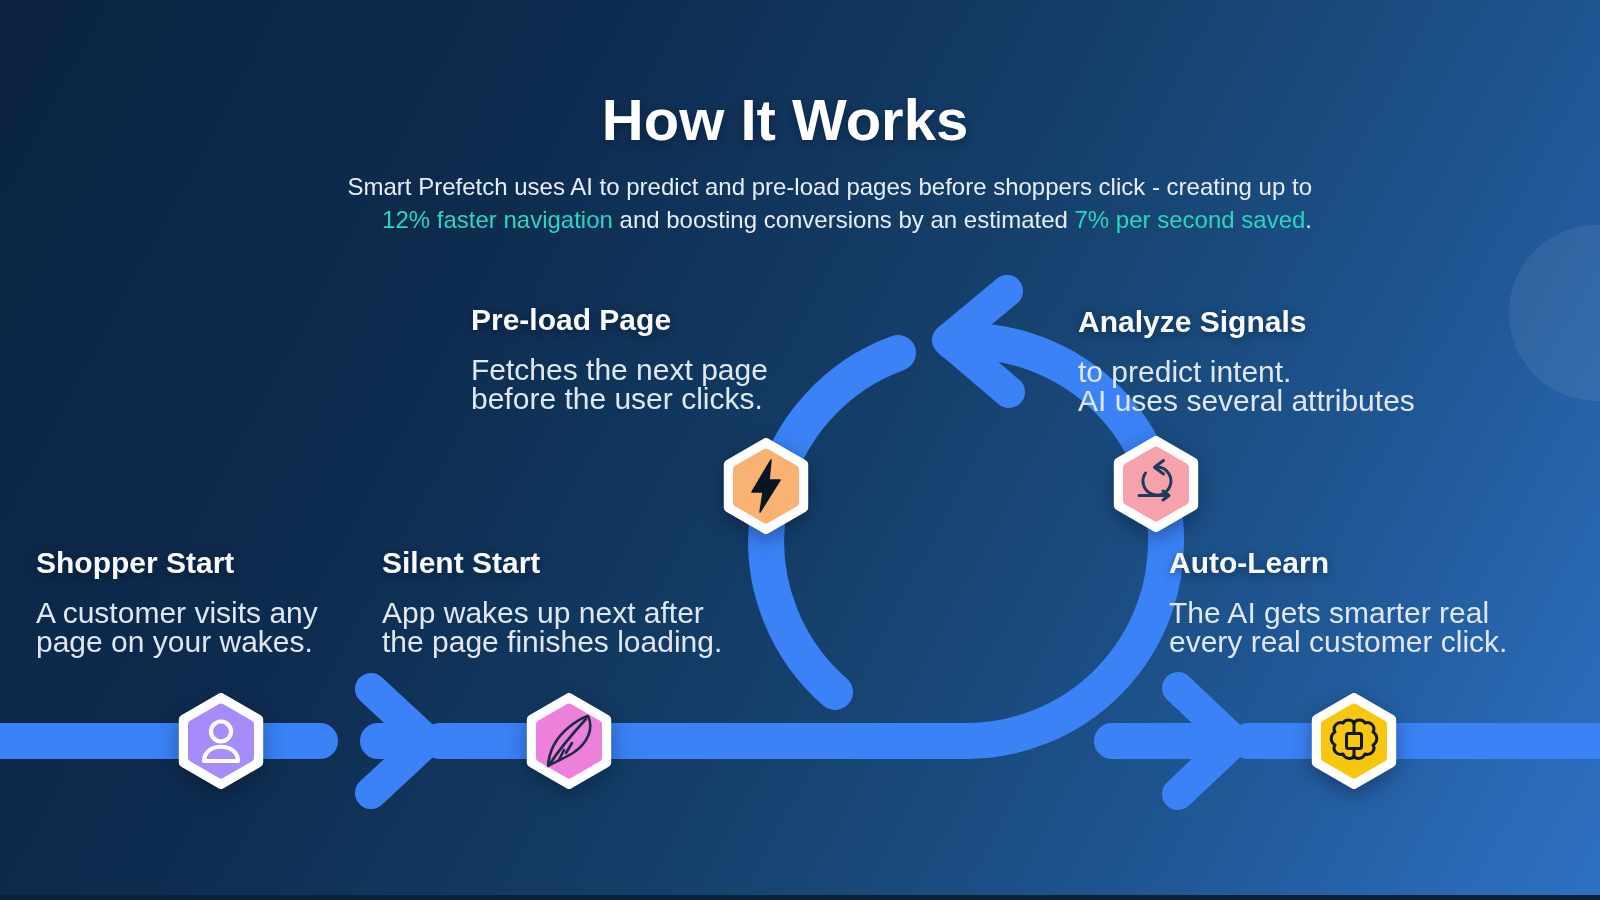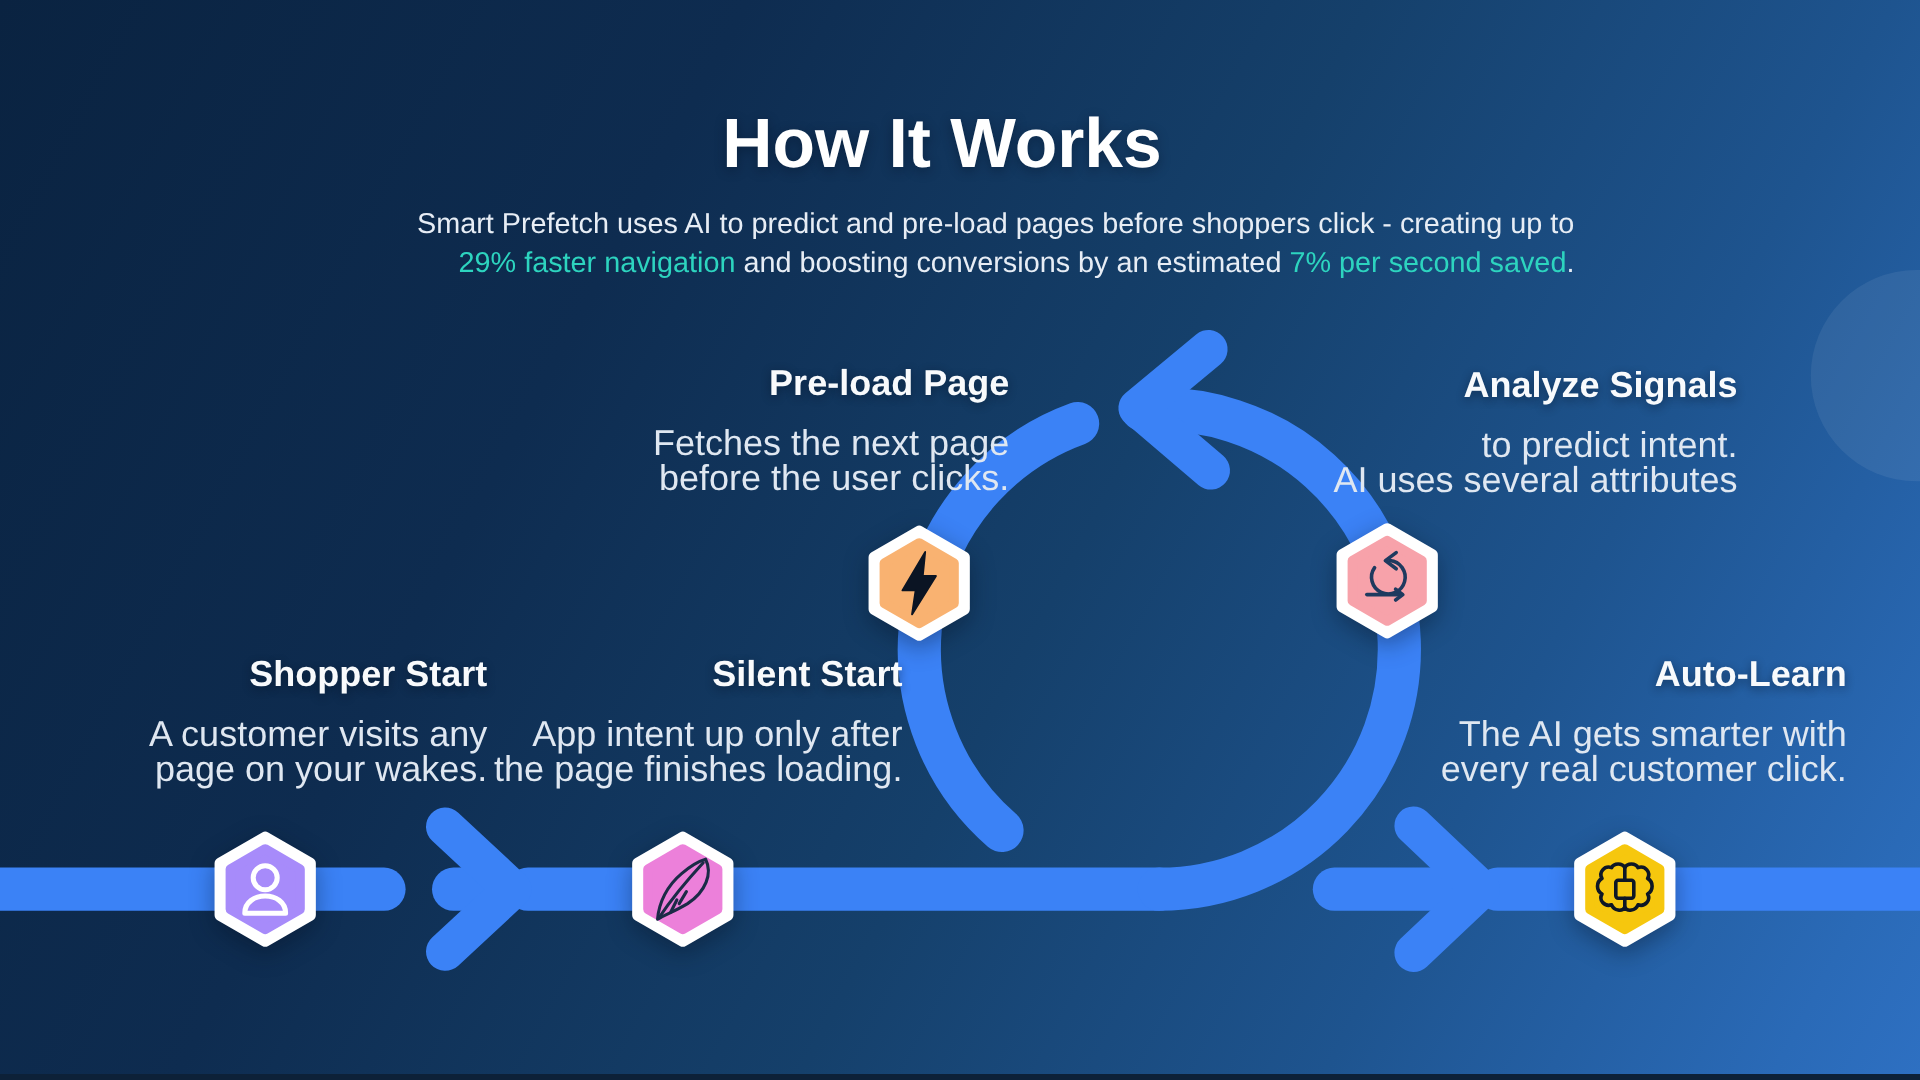--- a/index.html
+++ b/index.html
@@ -20,21 +20,21 @@
   .page-title{
     position:absolute;left:785px;top:48px;transform:translateX(-50%);
     font-size:58px;line-height:66px;font-weight:800;color:#ffffff;white-space:nowrap;
     text-shadow:0 3px 10px rgba(4,16,32,.4);
   }
   .subtitle{
     position:absolute;left:782px;top:146px;transform:translateX(-50%);
     width:1060px;text-align:right;font-size:24px;line-height:33px;color:#e7edf5;
   }
   .subtitle .teal{color:#2dd4bf;}
-  .step{position:absolute;transform:translateX(-50%);width:370px;text-align:right;}
+  .step{position:absolute;transform:translateX(-50%);width:370px;text-align:left;}
   .step-title{
     font-size:30px;line-height:34px;font-weight:700;color:#f8fafc;white-space:nowrap;
     text-shadow:0 2px 8px rgba(4,16,32,.45);
   }
   .step-desc{margin-top:18px;font-size:30px;line-height:29px;color:#dfe7f1;}
 </style>
 </head>
 <body>
 
 <div class="canvas">
@@ -123,35 +123,35 @@
         <rect x="-7.5" y="-7.5" width="15" height="15" rx="2"></rect>
         <path d="M 0 -18 V -7.5"></path>
         <path d="M 0 7.5 V 15"></path>
       </g>
     </g>
   </svg>
 
   <h1 class="page-title">How It Works</h1>
 
   <p class="subtitle"><span>Smart Prefetch uses AI to predict and pre-load pages before shoppers click - creating up to</span><br>
-    <span class="teal">29% faster navigation</span><span> and boosting conversions by an estimated </span><span class="teal">7% per second saved</span><span>.</span>
+    <span class="teal">12% faster navigation</span><span> and boosting conversions by an estimated </span><span class="teal">7% per second saved</span><span>.</span>
   </p>
 
   <div class="step" style="left:221px;top:546px">
     <div class="step-title">Shopper Start</div>
     <div class="step-desc">
       <div>A customer visits any</div>
       <div>page on your wakes.</div>
     </div>
   </div>
 
   <div class="step" style="left:567px;top:546px">
     <div class="step-title">Silent Start</div>
     <div class="step-desc">
-      <div>App intent up only after</div>
+      <div>App wakes up next after</div>
       <div>the page finishes loading.</div>
     </div>
   </div>
 
   <div class="step" style="left:656px;top:303px">
     <div class="step-title">Pre-load Page</div>
     <div class="step-desc">
       <div>Fetches the next page</div>
       <div>before the user clicks.</div>
     </div>
@@ -161,19 +161,19 @@
     <div class="step-title">Analyze Signals</div>
     <div class="step-desc">
       <div>to predict intent.</div>
       <div>AI uses several attributes</div>
     </div>
   </div>
 
   <div class="step" style="left:1354px;top:546px">
     <div class="step-title">Auto-Learn</div>
     <div class="step-desc">
-      <div>The AI gets smarter with</div>
+      <div>The AI gets smarter real</div>
       <div>every real customer click.</div>
     </div>
   </div>
 
   <div class="bottom-strip"></div>
 </div>
 
 </body></html>

